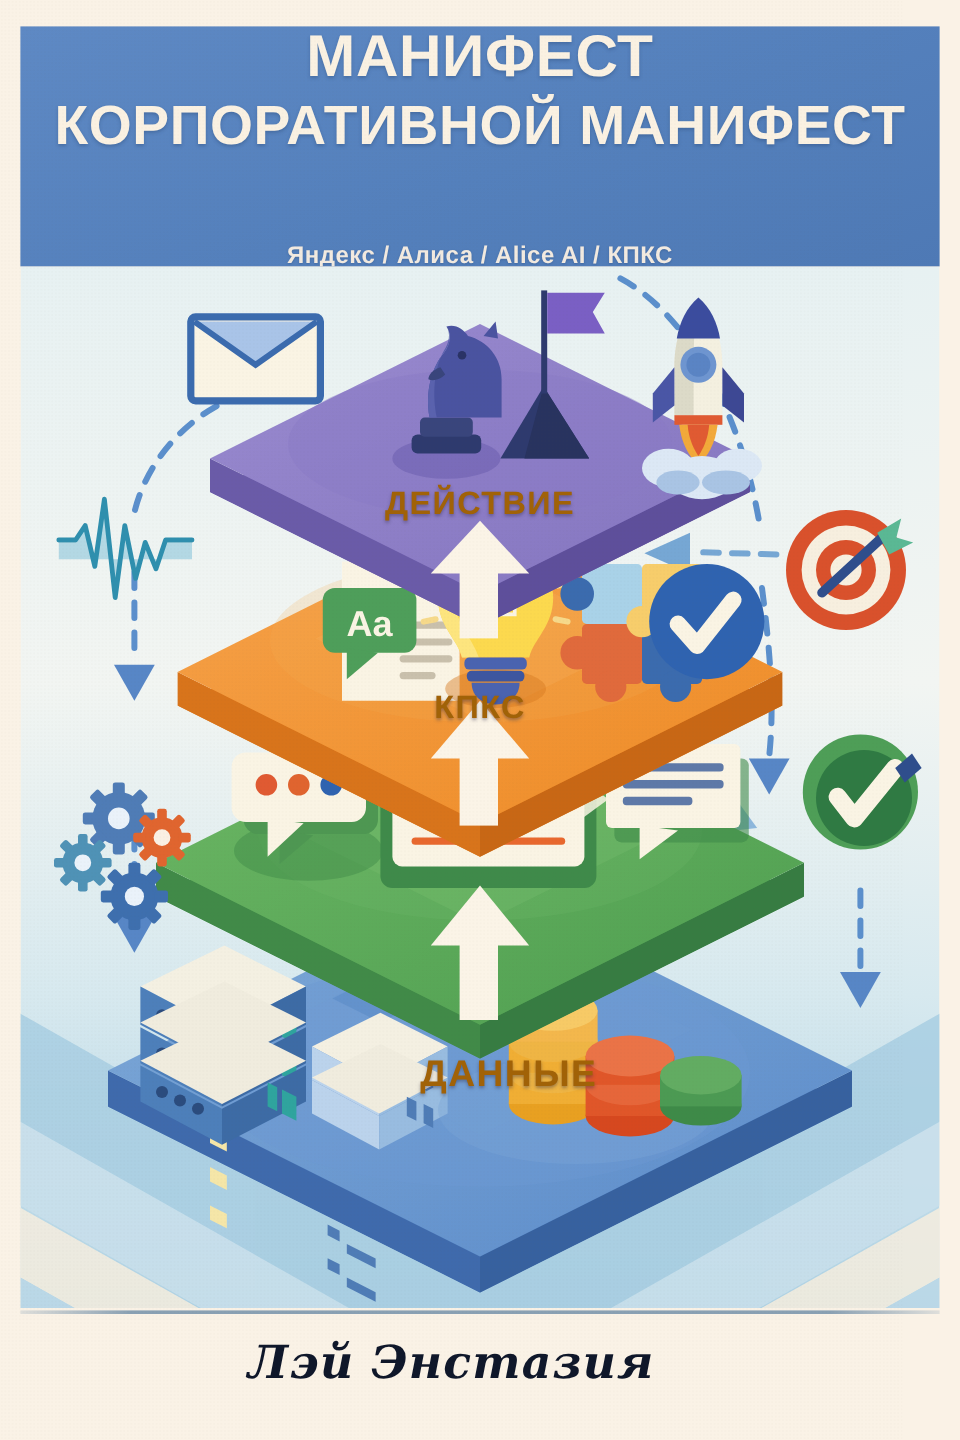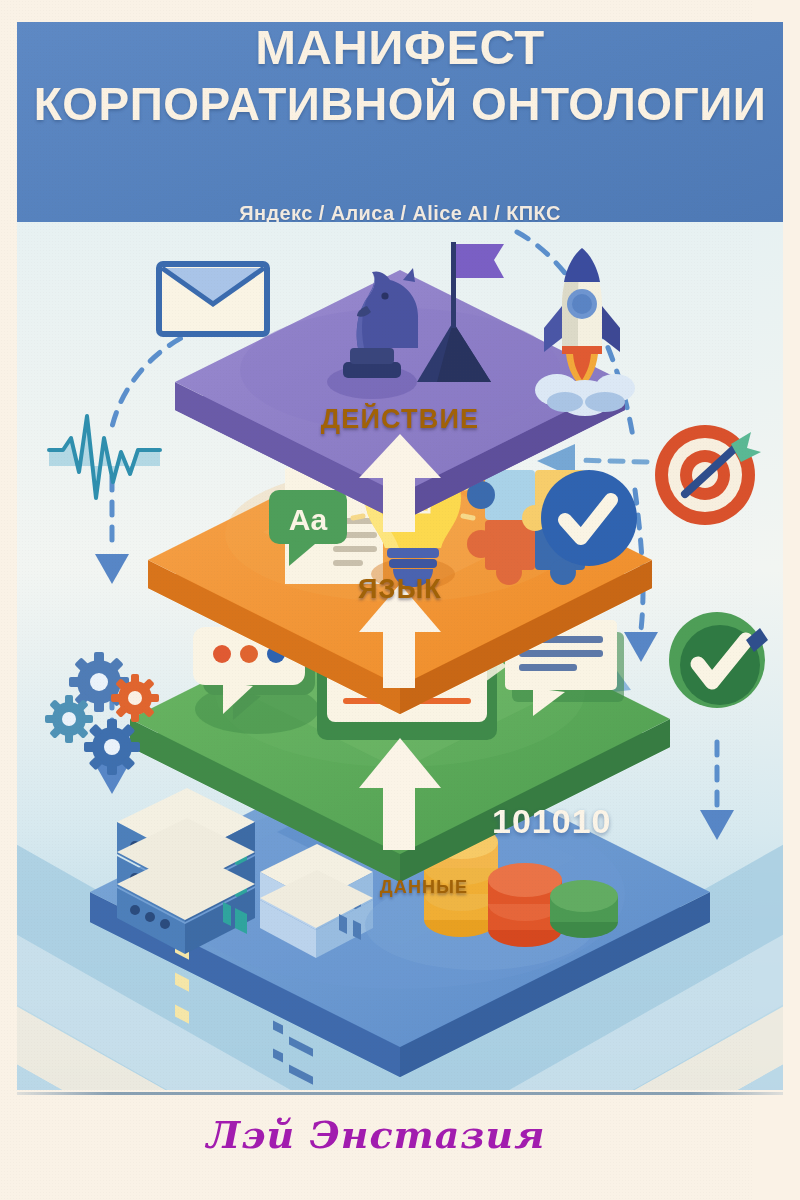--- a/index.html
+++ b/index.html
@@ -44,51 +44,51 @@
 
   
   .layer-label {
     position:absolute; color:#a16207; font-weight:bold; text-align:center;
     text-shadow:0 2px 3px rgba(50,45,70,.45); letter-spacing:1.2px;
     white-space:nowrap; pointer-events:none;
   }
   #lbl-action { font-size:27px; left:0; right:0; top:182px; }
   #lbl-meaning { font-size:27px; left:0; right:0; top:352px; }
   #lbl-language { font-size:27px; left:0; right:0; top:502px; }
-  #lbl-data { font-size:18px; left:0; right:0; top:655px;margin-left:48px; }
+  #lbl-data { font-size:31px; left:0; right:0; top:655px;margin-left:48px; }
   #binary-text {
     position:absolute; left:475px; top:580px; font-size:34px; font-weight:bold;
     color:#FBF4E7; text-shadow:0 2px 4px rgba(40,70,120,.45); letter-spacing:1px;
   }
 
   
   .footer-rule {
     position:absolute; left:17px; top:1092px; width:766px; height:3px;
     background:linear-gradient(90deg,rgba(140,165,185,.25),rgba(118,146,170,.85) 12%,rgba(118,146,170,.85) 88%,rgba(140,165,185,.25));
   }
   .footer-text {
     position:absolute; left:0; right:0; top:1112px; text-align:center;
-    color:#a21caf; font-size:38px;
+    color:#0f172a; font-size:38px;
     font-family:"DejaVu Serif", serif; font-style:italic; font-weight:600;
     letter-spacing:1px;
   }
   .grain {
     position:absolute; inset:0; pointer-events:none; opacity:.05;
     background-image:radial-gradient(rgba(90,80,60,.6) 0.5px, transparent 0.6px);
     background-size:3px 3px;
   }
 </style>
 </head>
 <body>
 
 <div id="poster">
 
   <div class="header">
     <div class="title-l1">МАНИФЕСТ</div>
-    <div class="title-l2">КОРПОРАТИВНОЙ ОНТОЛОГИИ</div>
+    <div class="title-l2">КОРПОРАТИВНОЙ МАНИФЕСТ</div>
     <div class="title-rule"></div>
     <div class="subtitle">Яндекс / Алиса / Alice AI / КПКС</div>
   </div>
 
   <div class="body-area">
 
     <svg class="body-svg" width="766" height="868" viewBox="0 0 766 868">
       <defs>
         <linearGradient id="bgGrad" x1="0" y1="0" x2="0" y2="1">
           <stop offset="0%" stop-color="#E7F1F2"></stop>
@@ -498,22 +498,21 @@
 
       <g>
         <circle cx="700" cy="438" r="48" fill="#4E9E57"></circle>
         <circle cx="703" cy="443" r="40" fill="#2F7A43"></circle>
         <path d="M681 442 l14 18 l34 -42" stroke="#FAF4E4" stroke-width="15" fill="none" stroke-linecap="round" stroke-linejoin="round"></path>
         <path d="M729 418 l14 -12 l8 12 l-14 12 z" fill="#2F4E8C"></path>
       </g>
     </svg>
 
     <div class="layer-label" id="lbl-action">ДЕЙСТВИЕ</div>
-    <div class="layer-label" id="lbl-meaning">ЯЗЫК</div>
+    <div class="layer-label" id="lbl-meaning">КПКС</div>
     <div class="layer-label" id="lbl-data">ДАННЫЕ</div>
-    <div id="binary-text">101010</div>
   </div>
 
   <div class="footer-rule"></div>
   <div class="footer-text">Лэй Энстазия</div>
 
   <div class="grain"></div>
 </div>
 
 </body></html>

